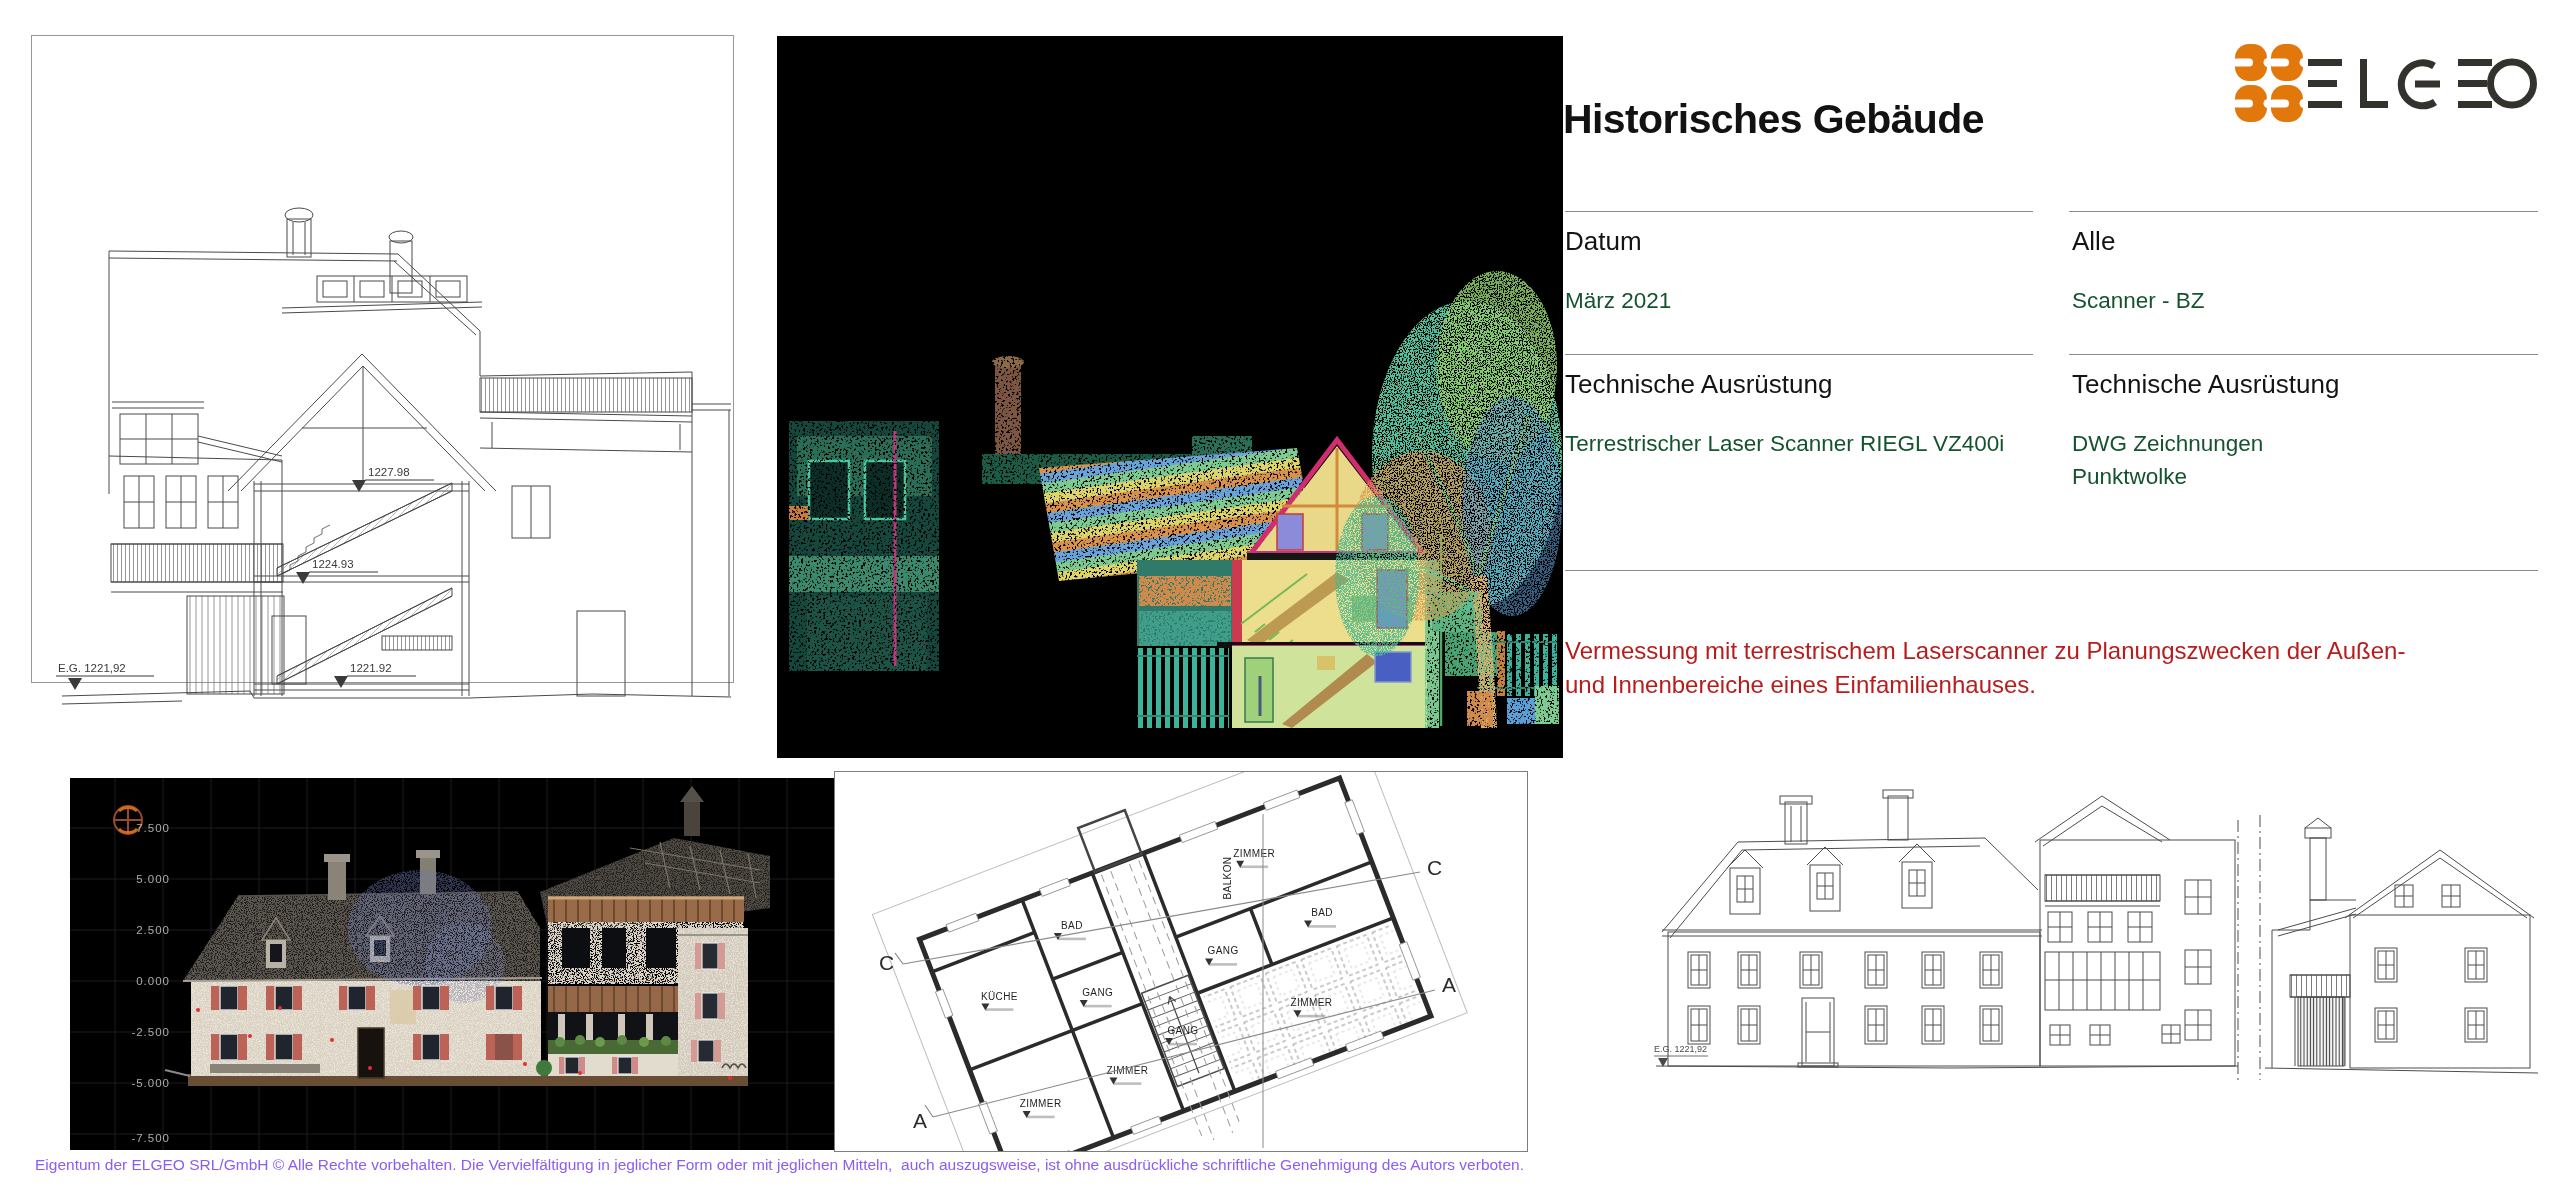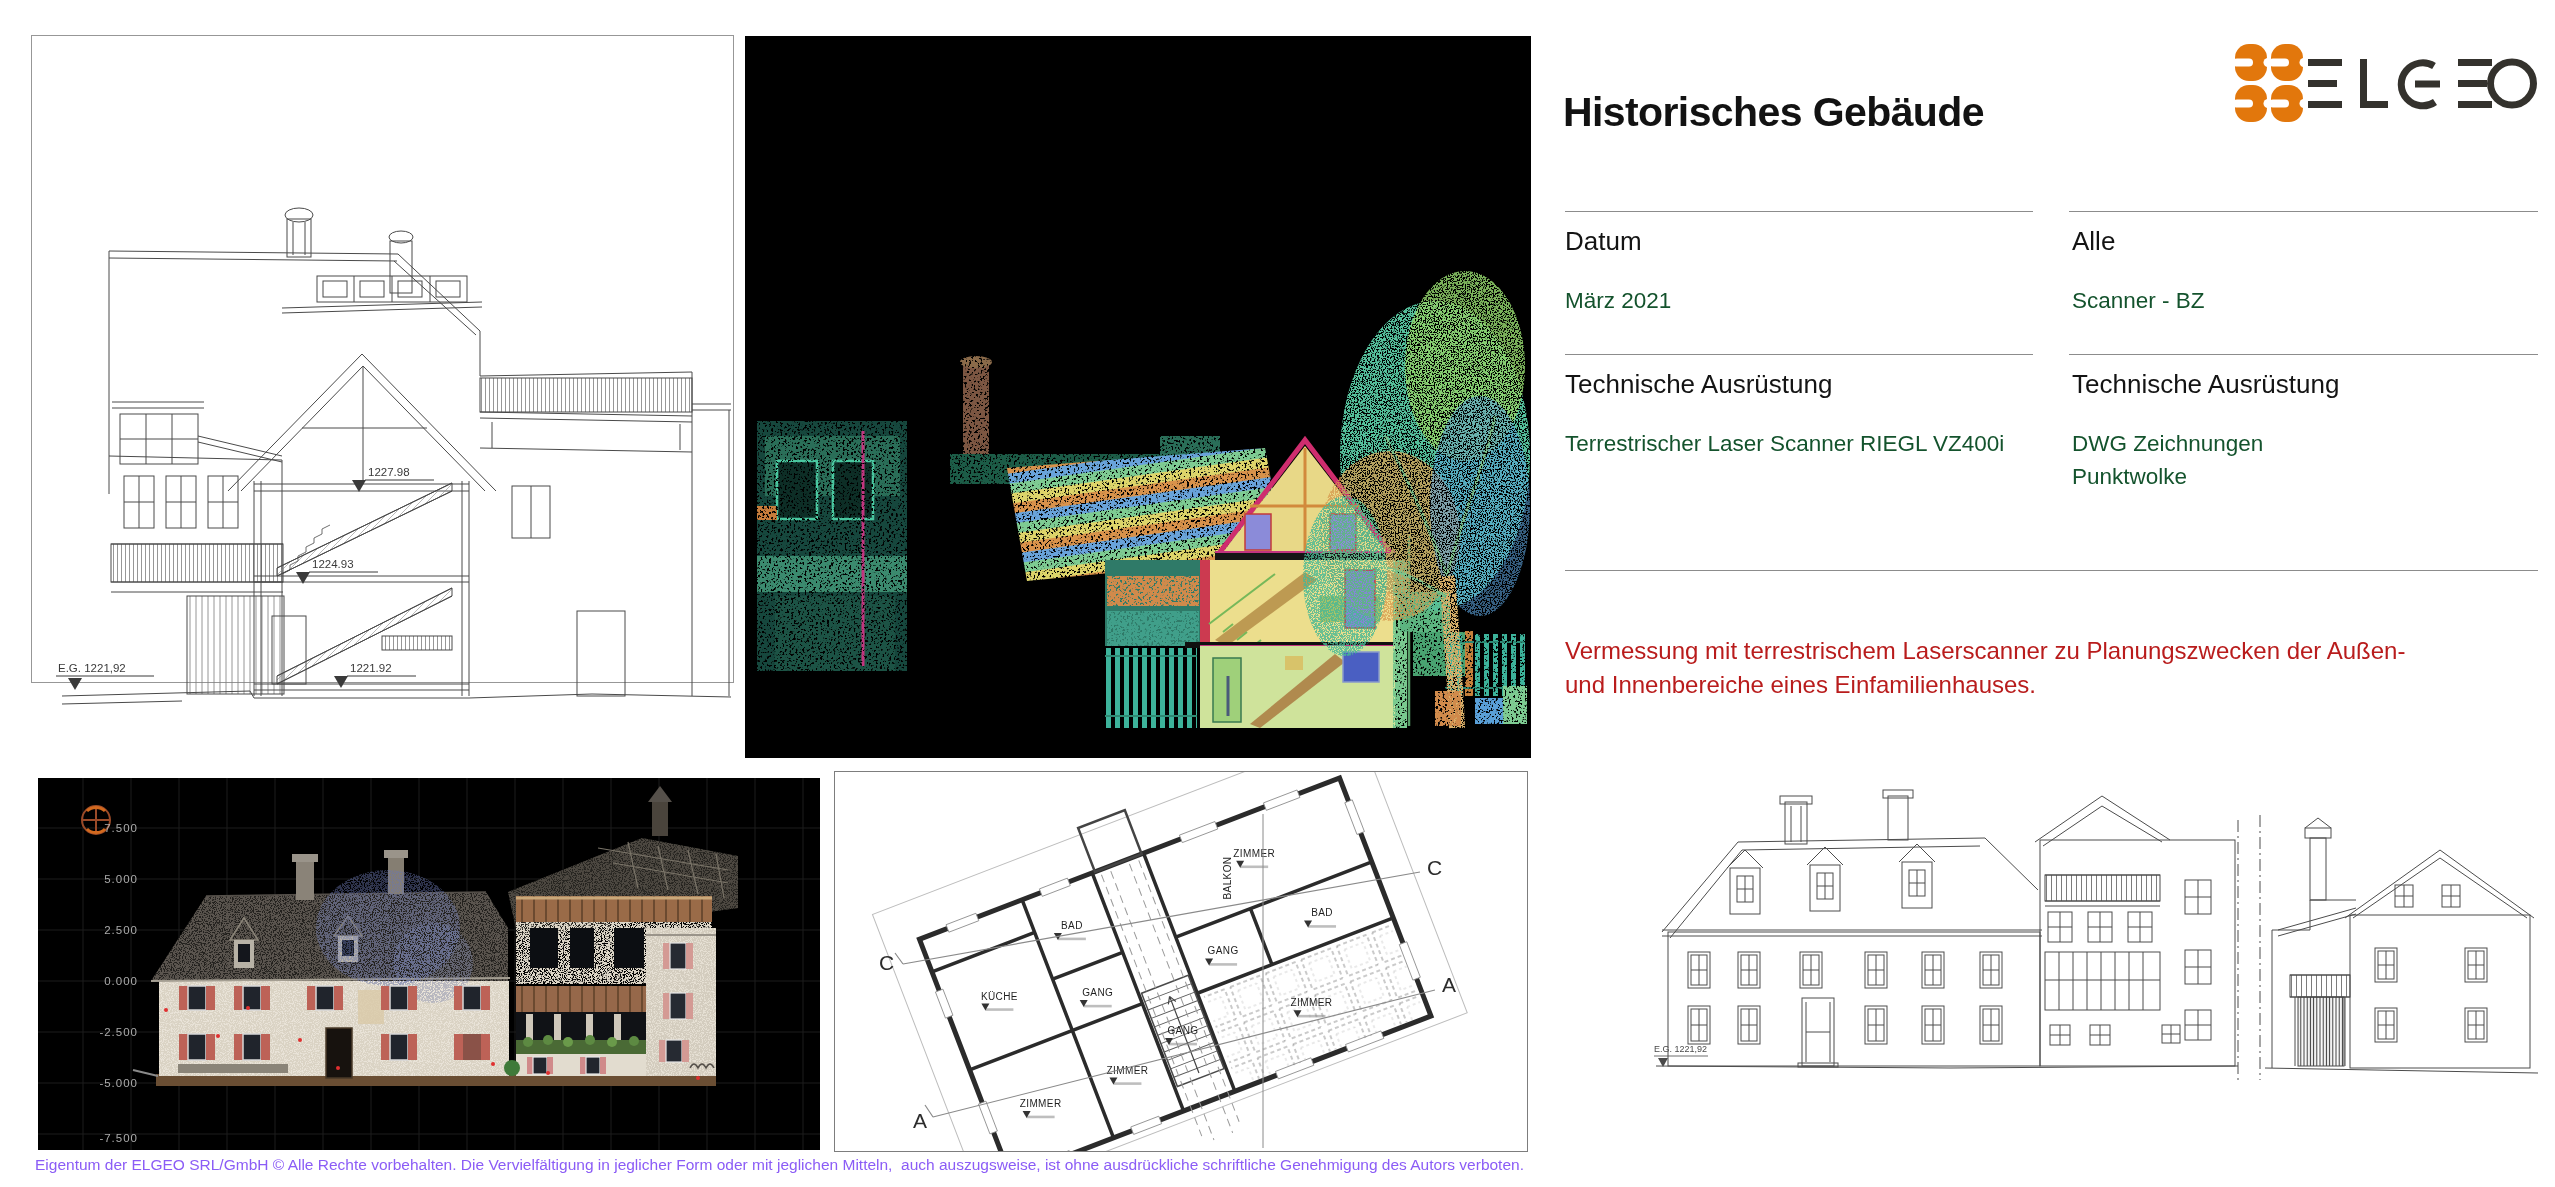--- a/index.html
+++ b/index.html
@@ -3,24 +3,24 @@
 <meta charset="utf-8">
 <style>
   html,body{margin:0;padding:0;background:#ffffff;}
   body{width:2555px;height:1187px;position:relative;overflow:hidden;
        font-family:"Liberation Sans","DejaVu Sans",sans-serif;color:#161616;}
   .abs{position:absolute;}
   .nowrap{white-space:nowrap;}
 
   
   .panel-border{border:1px solid #979797;background:#ffffff;box-sizing:border-box;}
-  .panel-black{background:#d946ef;}
+  .panel-black{background:#d946ef;margin-left:32px;}
 
   
-  .title{left:1563px;top:89px;font-size:41px;font-weight:700;letter-spacing:-0.6px;color:#121212;}
+  .title{left:1563px;top:96px;font-size:41px;font-weight:700;letter-spacing:-0.6px;color:#121212;}
   .hr{height:0;border-top:1.4px solid #8c8c8c;}
   .flabel{font-size:26px;color:#141414;}
   .fvalue{font-size:22.5px;color:#14532d;}
   .desc{font-size:24px;color:#b91c1c;line-height:34px;}
   .footer{left:35px;top:1156px;font-size:15.5px;color:#8b5cf6;white-space:pre;text-align:right;}
 
   
   .sr{position:absolute;width:1px;height:1px;overflow:hidden;clip:rect(0 0 0 0);white-space:nowrap;}
 
   svg{display:block;}

